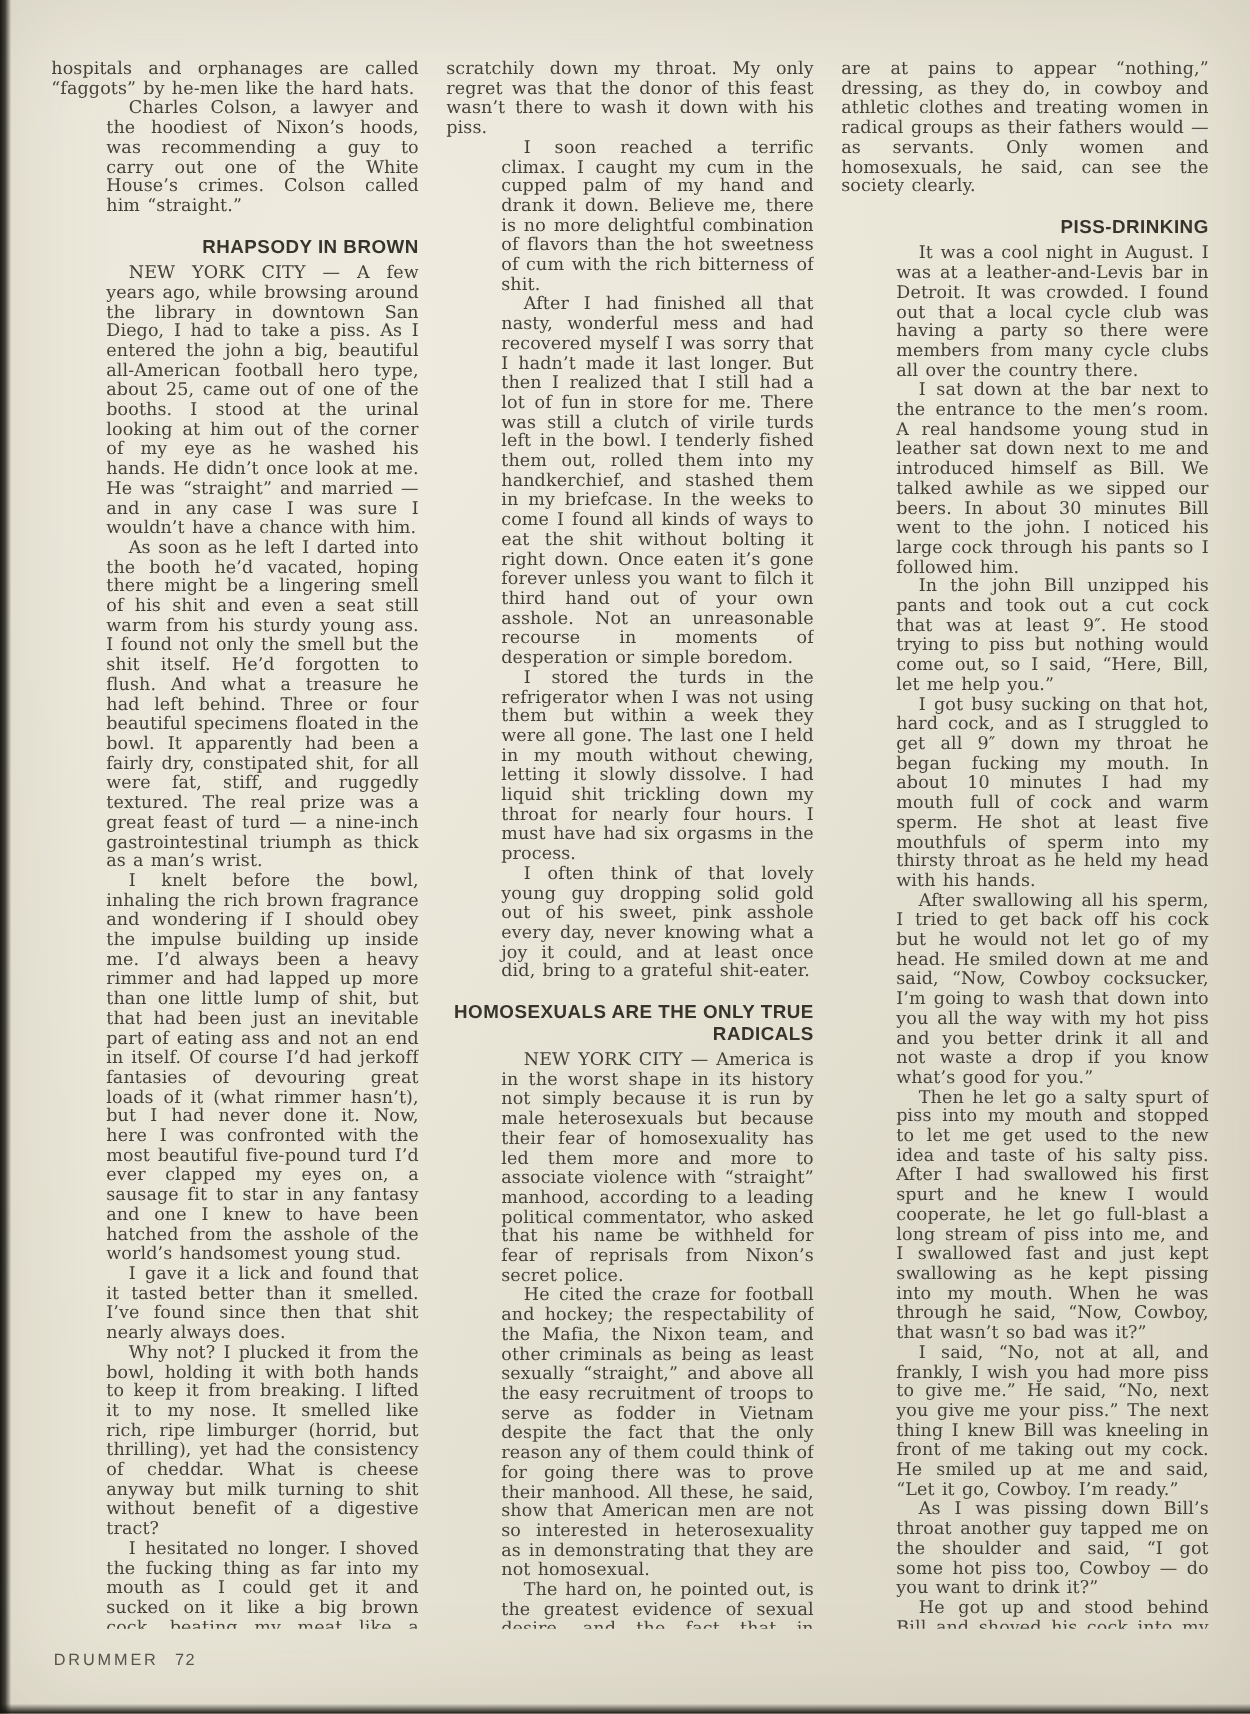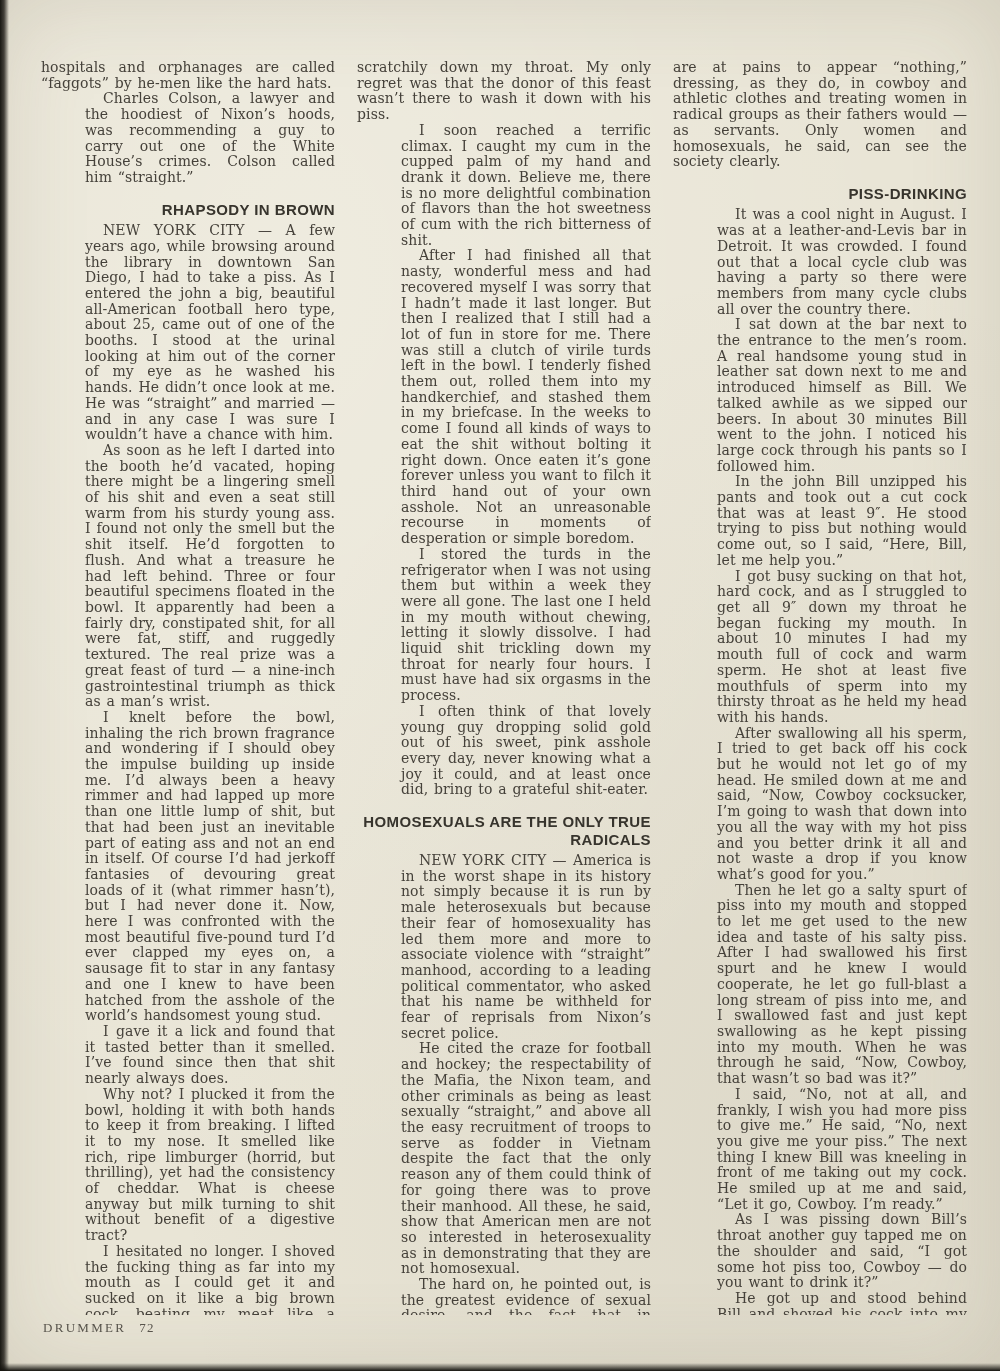--- a/index.html
+++ b/index.html
@@ -21,21 +21,21 @@
   .edge-left {
     position: absolute; left: 0; top: 0; width: 9px; height: 100%;
     background: linear-gradient(90deg, #191813 0%, #44413a 45%, rgba(68,65,58,0) 100%);
   }
   .edge-bottom {
     position: absolute; left: 0; bottom: 0; width: 100%; height: 8px;
     background: linear-gradient(0deg, #15140f 0%, rgba(21,20,15,0) 100%);
   }
   .columns {
     position: absolute;
-    left: 41px; top: 60px;
+    left: 41px; top: 48px;
     width: 926px; height: 1255px;
     display: flex;
     gap: 22px;
   }
   .col {
     flex: 1 1 0;
     min-width: 0;
     overflow: hidden;
     text-align: justify;
   }
@@ -53,21 +53,21 @@
     font-size: 15px;
     line-height: 17.5px;
     letter-spacing: 0.4px;
     color: #37342d;
     margin: 15px 0 5px 0;
     text-align: right;
   }
   .footer {
     position: absolute;
     left: 43px; top: 1320px;
-    font-family: Liberation Serif, serif;
+    font-family: Liberation Sans, sans-serif;
     font-size: 13px;
     color: #57534b;
     display: flex;
     align-items: baseline;
     gap: 13px;
   }
   .footer .mag { letter-spacing: 2.3px; }
   .footer .num { letter-spacing: 1.2px; }
   i { font-style: italic; }
 </style>

